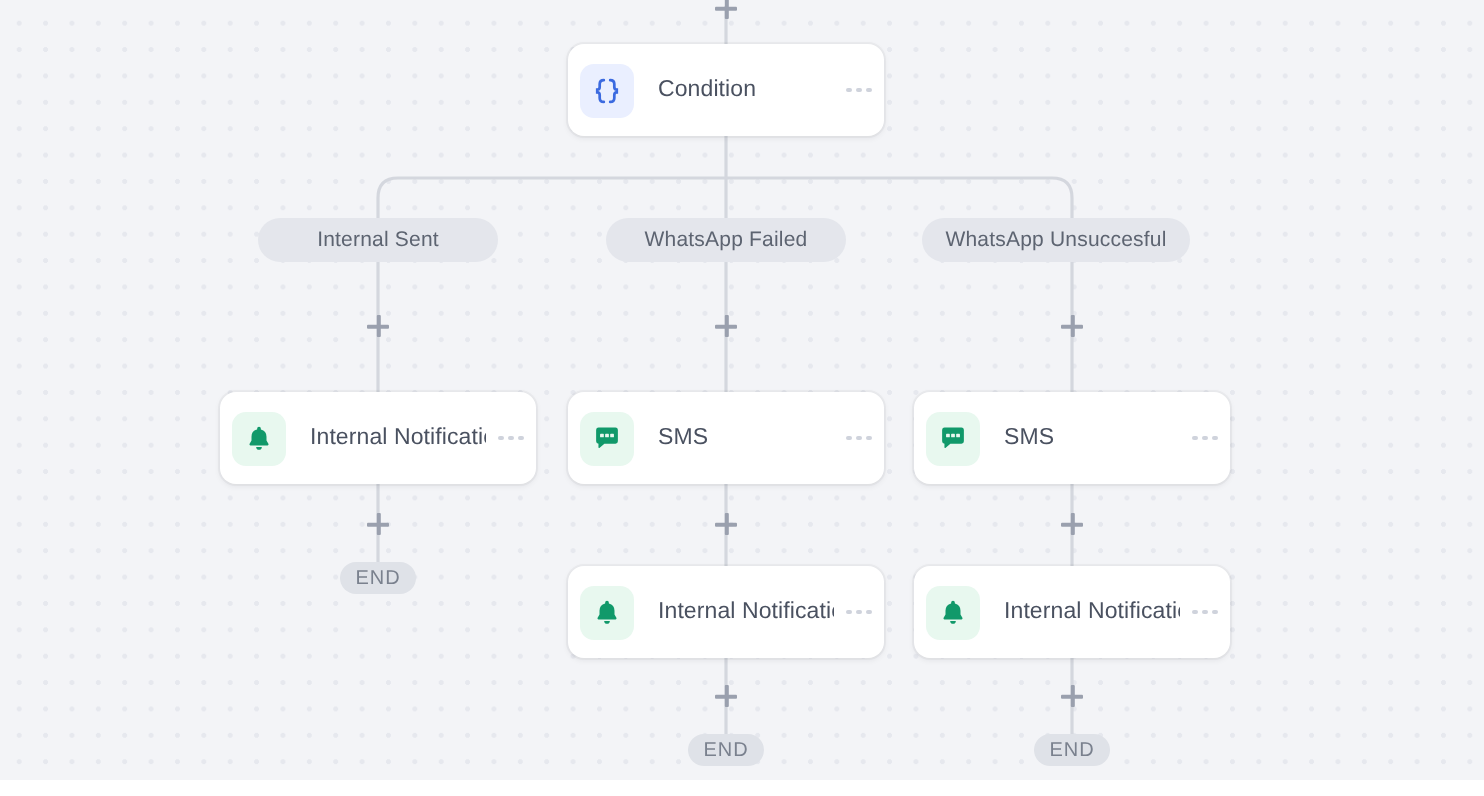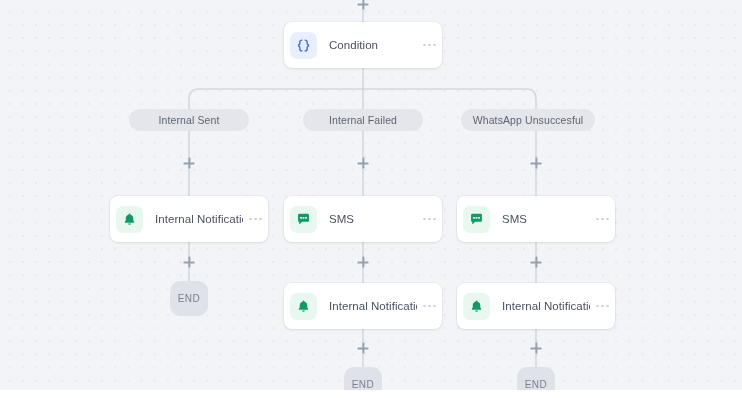--- a/index.html
+++ b/index.html
@@ -136,21 +136,21 @@
   }
   .pill.branch {
     background: #e4e6ec;
   }
   .pill.end {
     background: #dfe2e8;
     color: #7a818e;
     font-size: 10px;
     letter-spacing: .5px;
     padding: 0 13px;
-    height: 35px;
+    height: 16px;
     border-radius: 10px;
     text-align: right;
   }
 </style>
 </head>
 <body>
 
 <div id="canvas">
 
   <svg id="edges" viewBox="0 0 742 390" width="742" height="390">
@@ -203,21 +203,21 @@
         <i></i>
         <i></i>
     </span>
   </div>
 
   <div class="pill branch" style="left:129px; top:109px; width:120px;">
     <span>Internal Sent</span>
   </div>
 
   <div class="pill branch" style="left:303px; top:109px; width:120px;">
-    <span>Internal Failed</span>
+    <span>WhatsApp Failed</span>
   </div>
 
   <div class="pill branch" style="left:461px; top:109px; width:134px;">
     <span>WhatsApp Unsuccesful</span>
   </div>
 
   <div class="node" style="left:110px; top:196px; width:158px;">
     <span class="node-icon green">
       <svg width="15" height="15" viewBox="0 0 16 16" aria-hidden="true">
         <path d="M8 1.5a1 1 0 0 1 1 1v.4a4 4 0 0 1 3 3.85v2.1l1 1.7a.55.55 0 0 1-.47.85H3.47A.55.55 0 0 1 3 10.55l1-1.7v-2.1a4 4 0 0 1 3-3.85v-.4a1 1 0 0 1 1-1z" fill="#11996a"></path>

